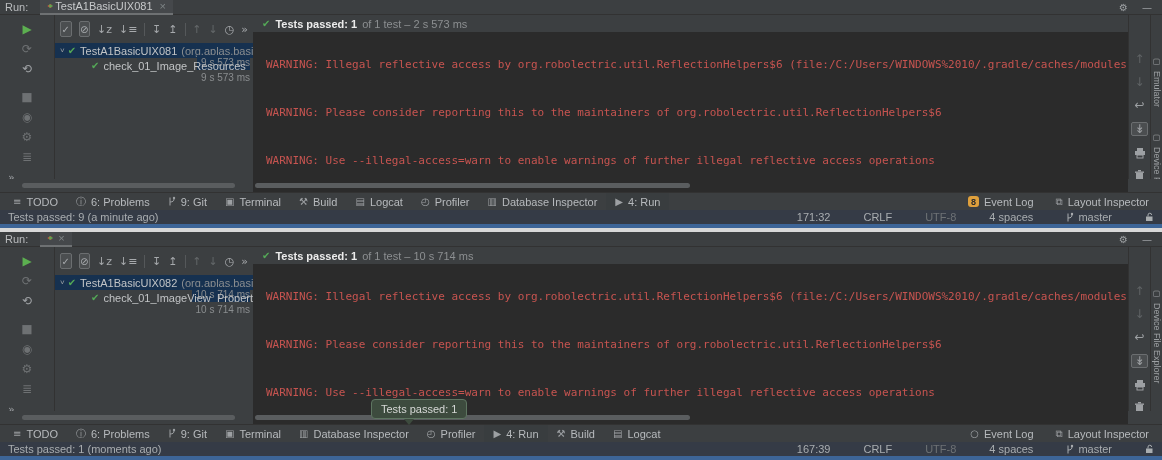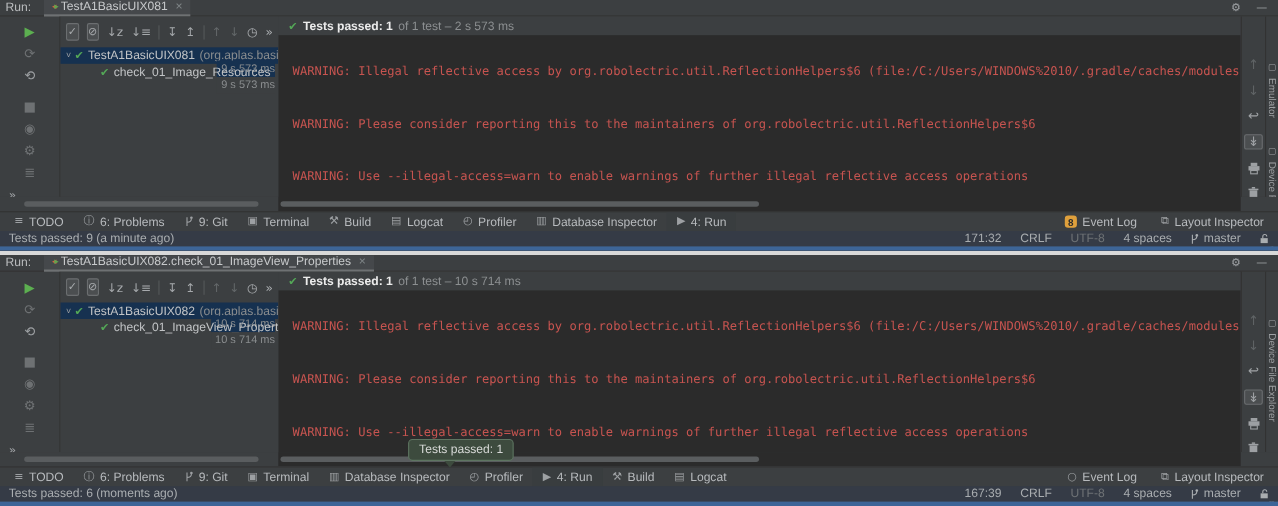--- a/index.html
+++ b/index.html
@@ -74,21 +74,21 @@
   .twbar { position:absolute; left:0; right:0; bottom:18px; height:18px; background:#3c3f41; border-top:1px solid #323232; display:flex; align-items:center; padding:0 4px; }
   .twitem { display:flex; align-items:center; gap:5px; padding:0 9px; height:18px; font-size:11px; color:#b7babd; }
   .twitem.sel { background:#393d3f; }
   .twicon { font-size:10px; color:#9da0a3; font-family:"DejaVu Sans",sans-serif; line-height:1; }
   .twright { margin-left:auto; display:flex; align-items:center; gap:4px; }
   .badge { background:#dfa03c; color:#2b2b2b; border-radius:3px; font-size:9px; font-weight:bold; padding:0 3px; height:11px; display:flex; align-items:center; }
 
   
   .statusbar { position:absolute; left:0; right:0; bottom:4px; height:14px; background:#353b46; display:flex; align-items:center; padding:0 8px; font-size:11px; color:#a9adb0; }
   .stright { margin-left:auto; display:flex; align-items:center; gap:17px; }
-  .stitem { display:flex; align-items:center; gap:4px; }
+  .stitem { display:flex; align-items:center; gap:4px;margin-left:16px; }
   .stitem.dim { color:#6e7275; }
   .bluestrip { position:absolute; left:0; right:0; bottom:0; height:4px; background:#3d6598; }
 
   
   .tooltip { position:absolute; left:371px; top:167px; height:20px; padding:0 9px; background:#3d4b3e; border:1px solid #5e7561; border-radius:4px; color:#d6d8d6; font-size:11px; display:flex; align-items:center; z-index:5; }
   .tooltip-arrow { position:absolute; left:32px; top:19px; width:0; height:0; border-left:5px solid transparent; border-right:5px solid transparent; border-top:6px solid #3d4b3e; }
 
   svg.branch, svg.lock, svg.printer, svg.trash, svg.magfind { display:block; }
 </style>
 </head>
@@ -290,21 +290,20 @@
   <div class="bluestrip"></div>
 </div>
 
 <div class="divider"></div>
 
 <div class="win">
   <div class="tabbar">
     <span class="runlbl">Run:</span>
     <div class="tab">
       <span class="tabicon"><i class="tl">◂</i><i class="tr">▸</i></span>
-      <span class="tabtitle">TestA1BasicUIX082.check_01_ImageView_Properties</span>
       <span class="tabclose">×</span>
     </div>
     <div class="winctl">
       <span>⚙</span>
       <span>—</span>
     </div>
   </div>
 
   <div class="leftbar">
     <span class="lic green">▶</span>
@@ -462,21 +461,21 @@
           <span>Event Log</span>
         </span>
       <span class="twitem">
           <span class="twicon">⧉</span>
           <span>Layout Inspector</span>
         </span>
     </span>
   </div>
 
   <div class="statusbar">
-    <span>Tests passed: 6 (moments ago)</span>
+    <span>Tests passed: 1 (moments ago)</span>
     <span class="stright">
       <span class="stitem">167:39</span>
       <span class="stitem">CRLF</span>
       <span class="stitem dim">UTF-8</span>
       <span class="stitem">4 spaces</span>
       <span class="stitem">
           <svg class="branch" width="8" height="11" viewBox="0 0 8 11">
             <path d="M2 1.5v8M2 6c3 0 4-1.2 4-3.2" stroke="#a9adb0" fill="none"></path>
             <circle cx="6" cy="2" r="1.2" fill="#a9adb0"></circle>
           </svg>

